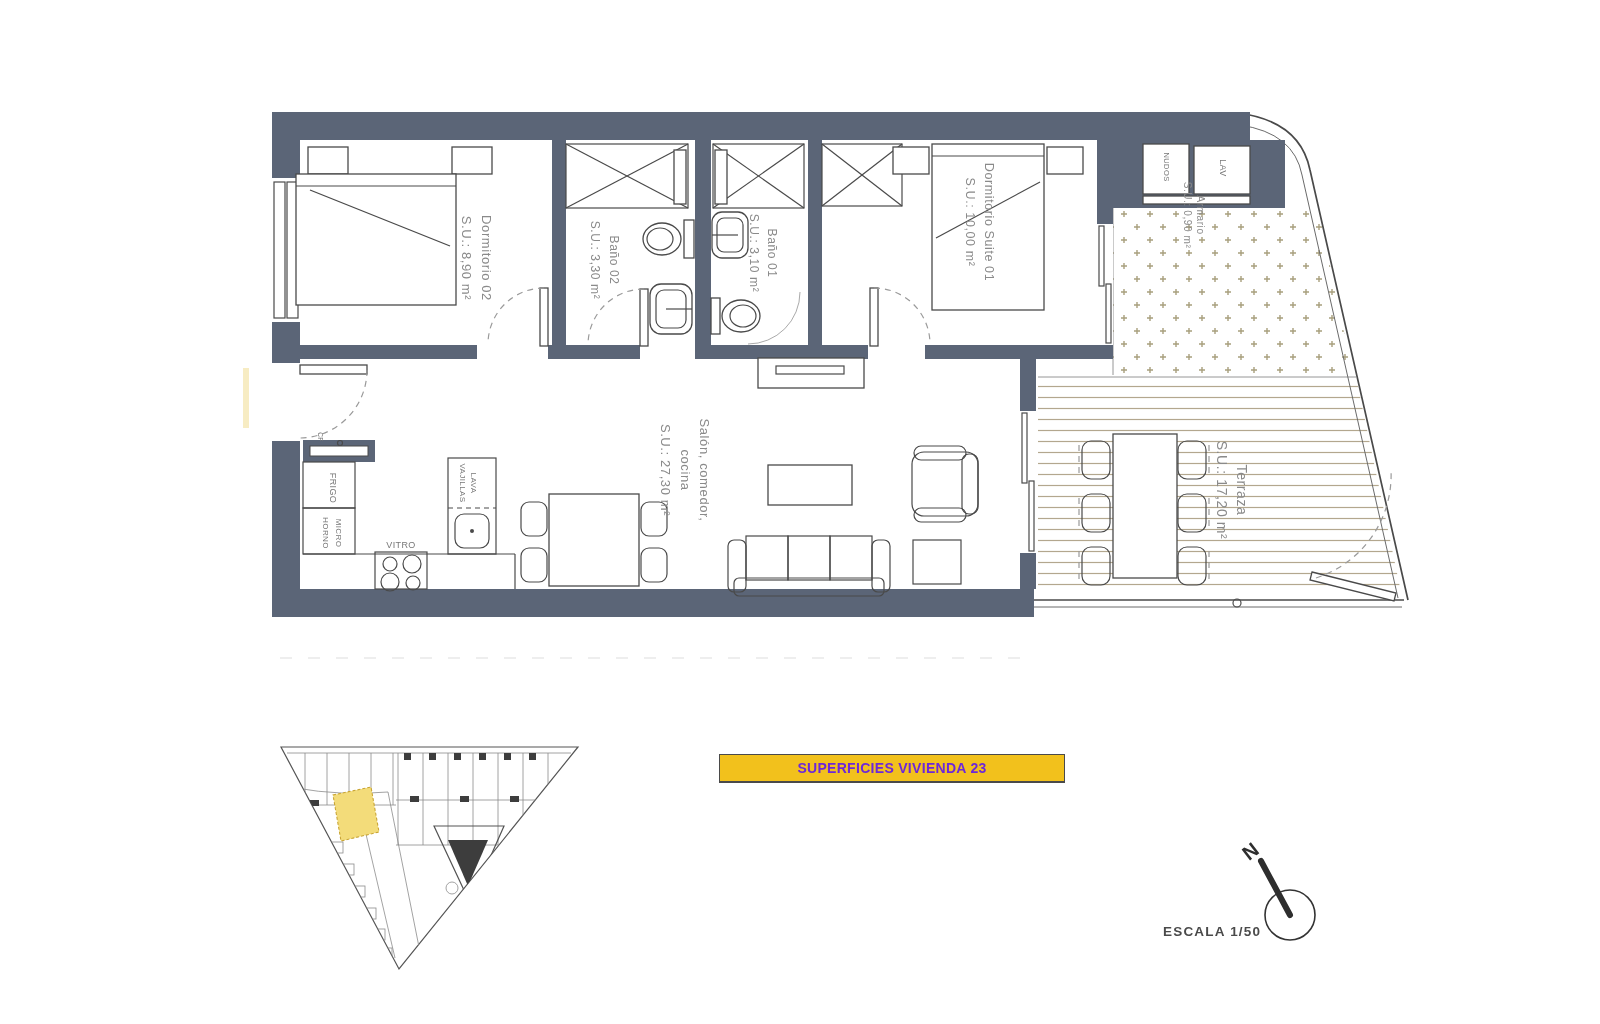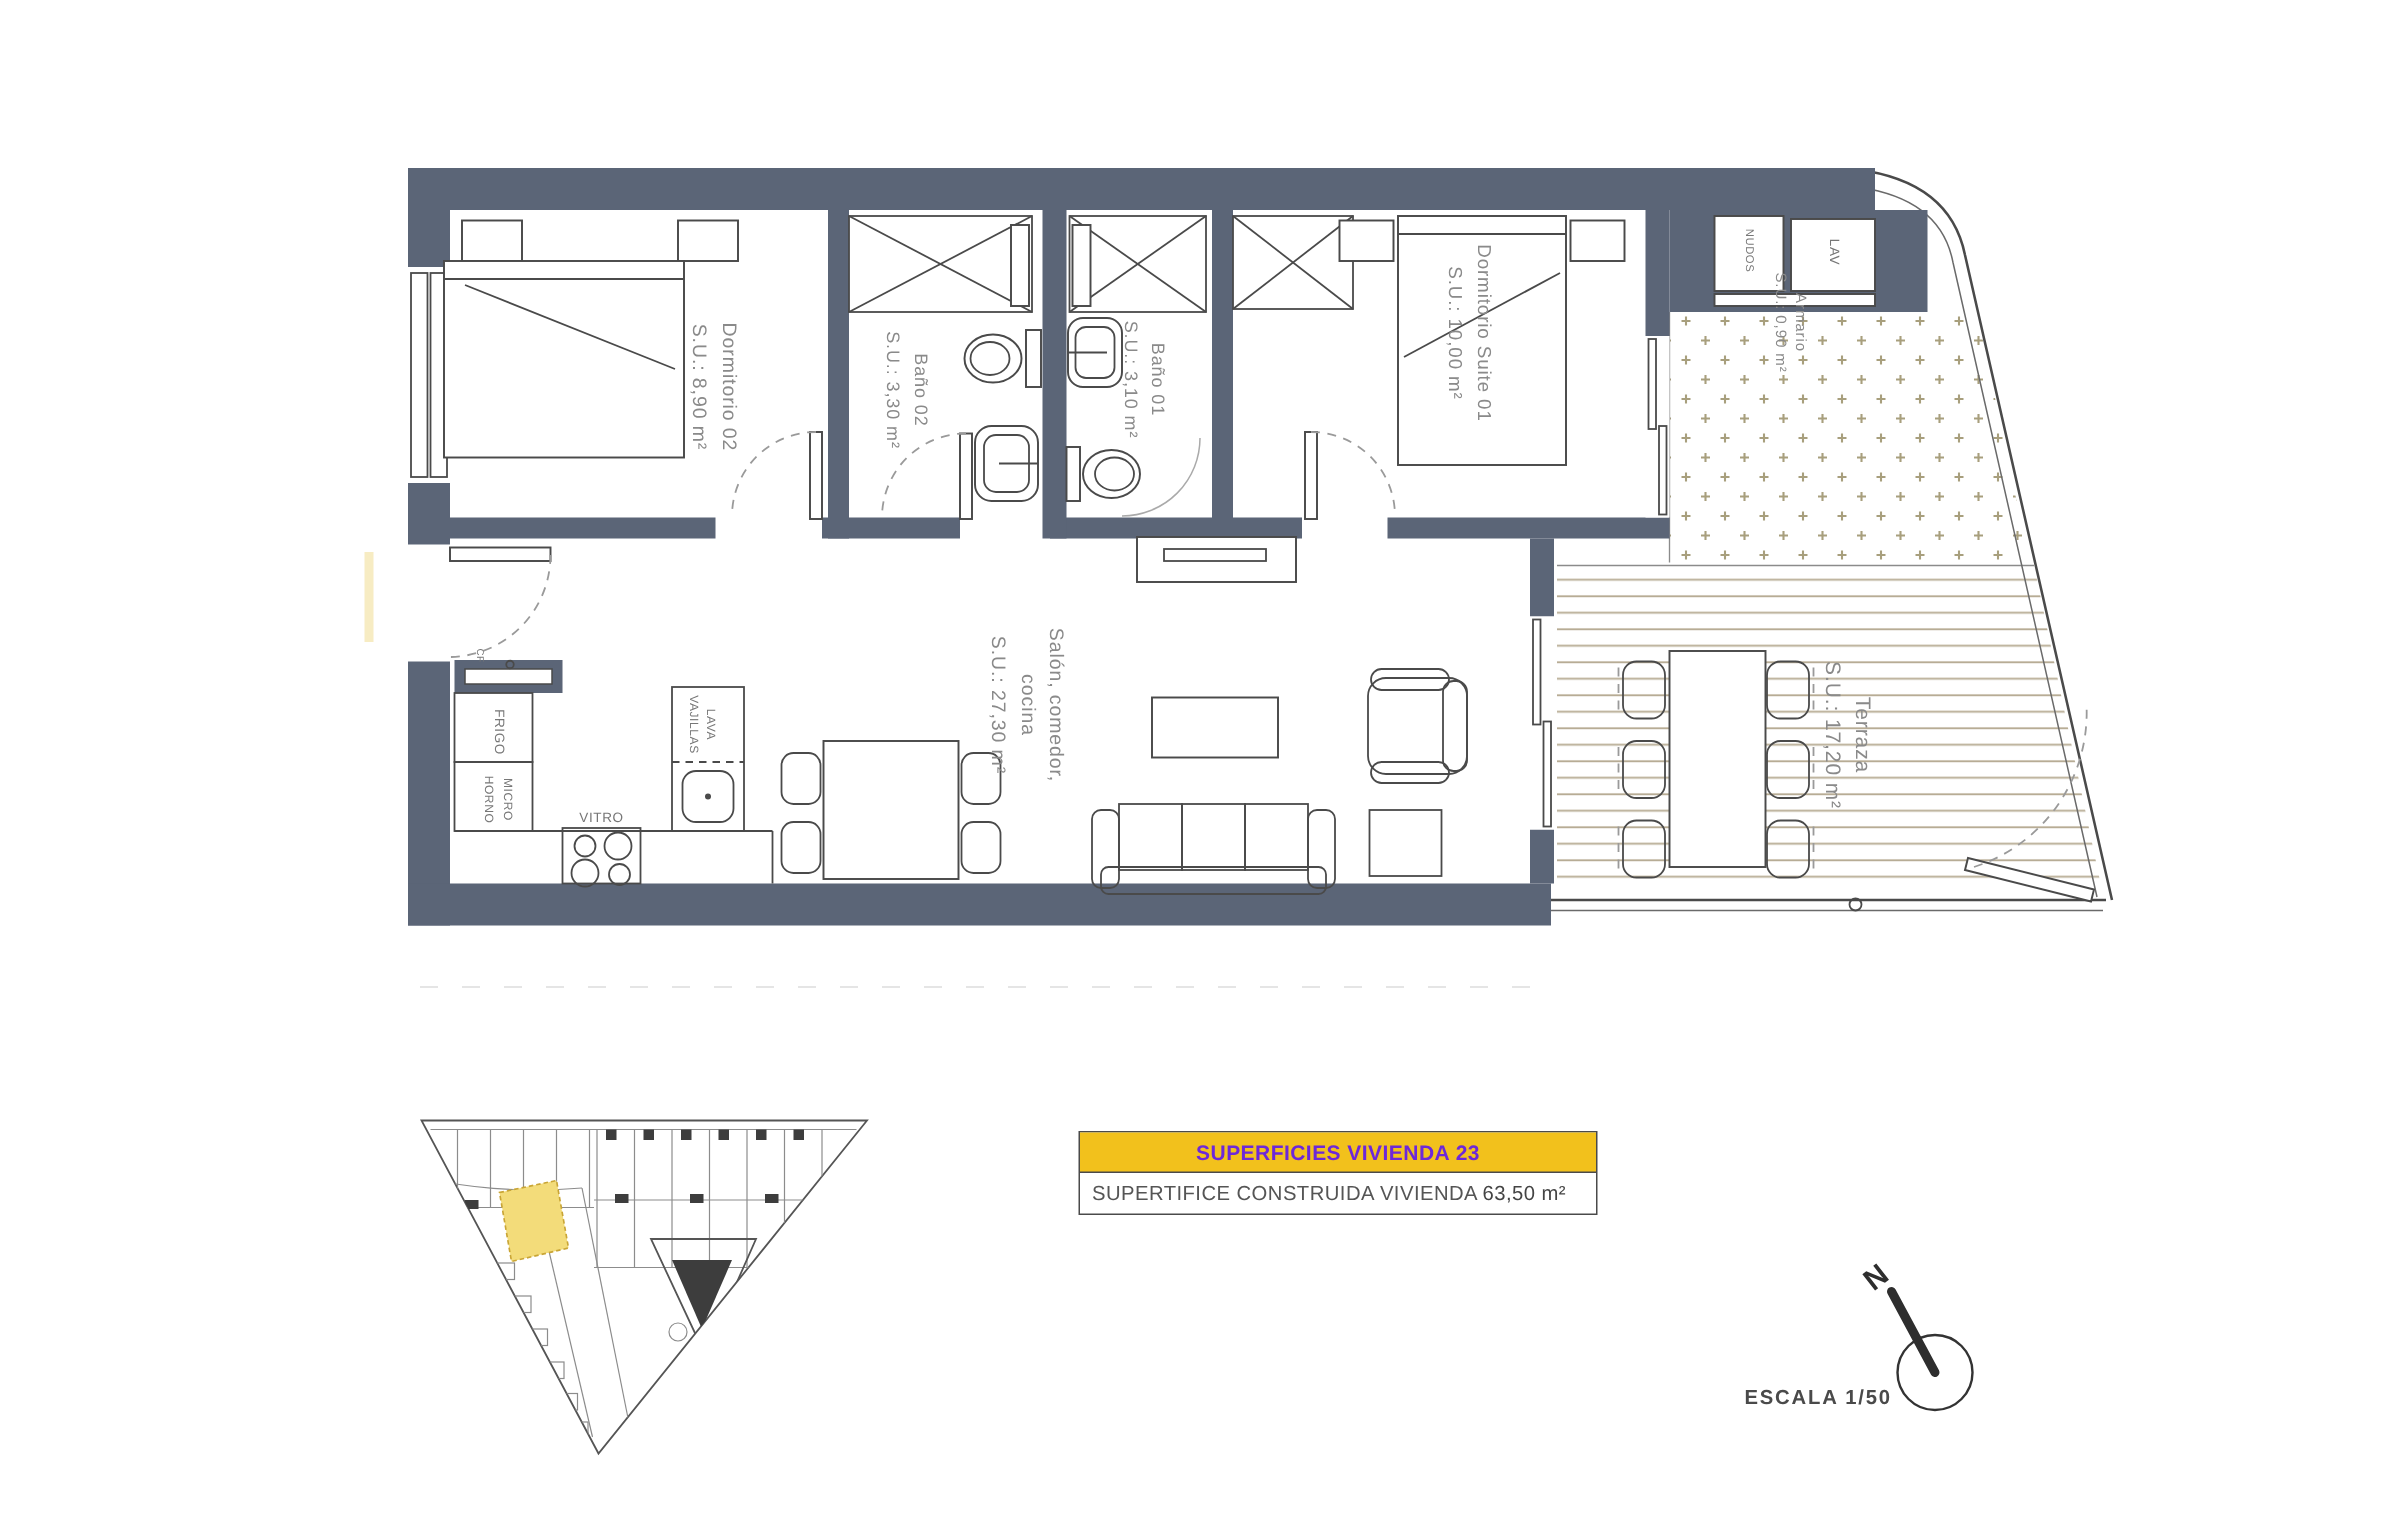--- a/index.html
+++ b/index.html
@@ -347,19 +347,15 @@
   <g>
     <circle cx="1290" cy="915" r="25" fill="none" stroke="#333" stroke-width="1.6"></circle>
     <line x1="1290" y1="915" x2="1261" y2="861" stroke="#2e2e2e" stroke-width="6" stroke-linecap="round"></line>
     <text x="1251" y="858" font-size="20" font-weight="bold" fill="#2e2e2e" text-anchor="middle" transform="rotate(-38 1251 852)">N</text>
   </g>
   <text x="1163" y="936" font-size="13.5" font-weight="bold" fill="#4a4a4a" letter-spacing="1.2">ESCALA 1/50</text>
 </svg>
 
   <div class="sum-table">
     <div class="sum-header">SUPERFICIES VIVIENDA 23</div>
-    <div class="sum-row">
-      <span class="lab">SUPERTIFICE CONSTRUIDA VIVIENDA</span>
-      <span class="val">63,50 m²</span>
-    </div>
   </div>
 
 </div>
 
 </body></html>

